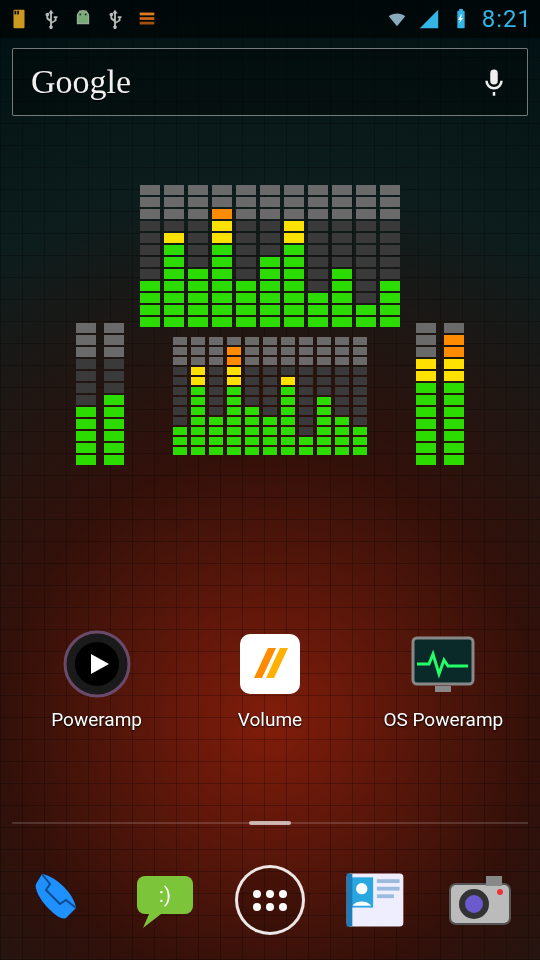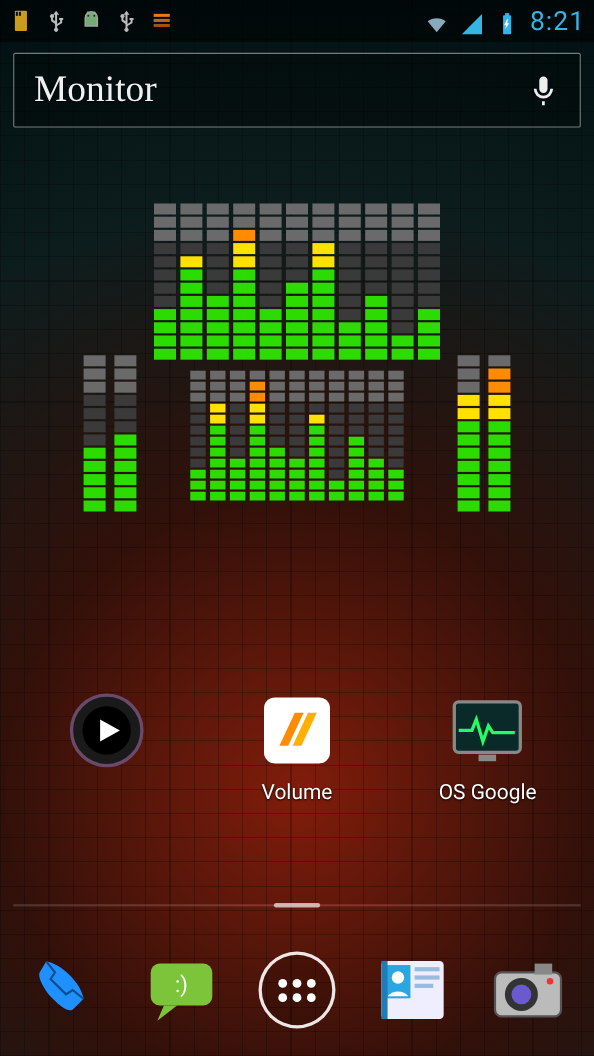--- a/index.html
+++ b/index.html
@@ -23,21 +23,21 @@
   }
 
   
   .status-bar {
     position: absolute; top: 0; left: 0; right: 0; height: 38px;
     display: flex; align-items: center; justify-content: space-between;
     padding: 0 8px;
     background: rgba(0,0,0,0.55);
     font-size: 21px;
   }
-  .status-left, .status-right { display: flex; align-items: flex-end; gap: 10px; }
+  .status-left, .status-right { display: flex; align-items: center; gap: 10px; }
   .icon { display: inline-flex; align-items: center; justify-content: center; width: 22px; height: 22px; }
   .icon svg { width: 100%; height: 100%; }
   .clock { color: #33b5e5; font-size: 24px; letter-spacing: 1px; }
 
   
   .search-widget {
     position: absolute; top: 48px; left: 12px; right: 12px; height: 68px;
     border: 1px solid rgba(255,255,255,.45);
     border-radius: 2px;
     background: rgba(0,0,0,0.35);
@@ -151,21 +151,21 @@
           <rect x="8" y="3" width="8" height="19" rx="1" fill="#33b5e5"></rect>
           <rect x="10" y="1" width="4" height="3" fill="#33b5e5"></rect>
           <path d="M12 7l-3 6h2l-1 4 4-6h-2l1-4z" fill="#fff"></path>
         </svg>
     </span>
     <span class="clock">8:21</span>
   </div>
 </div>
 
 <div class="search-widget">
-  <span class="google-logo">Monitor</span>
+  <span class="google-logo">Google</span>
   <span class="icon mic-btn" style="width:30px;height:30px;">
     <svg viewBox="0 0 24 24" fill="#eee">
         <rect x="9" y="2" width="6" height="12" rx="3"></rect>
         <path d="M5 11a7 7 0 0 0 14 0h-2a5 5 0 0 1-10 0H5zm6 9h2v3h-2z"></path>
       </svg>
   </span>
 </div>
 
 <div class="eq-zone">
   <div class="vu-pair" id="vu-left">
@@ -546,40 +546,41 @@
 
 <div class="app-row">
   <div class="app">
     <div class="app-icon">
       <svg viewBox="0 0 72 72">
           <circle cx="36" cy="36" r="32" fill="#1a1a1a" stroke="#6a4a6a" stroke-width="3"></circle>
           <circle cx="36" cy="36" r="22" fill="#000"></circle>
           <path d="M30 26l18 10-18 10z" fill="#fff"></path>
         </svg>
     </div>
+    <span class="app-label">Poweramp</span>
   </div>
   <div class="app">
     <div class="app-icon">
       <svg viewBox="0 0 72 72">
           <rect x="6" y="6" width="60" height="60" rx="10" fill="#fff"></rect>
           <path d="M20 50 L34 20 L42 20 L28 50 Z" fill="#ff8c00"></path>
           <path d="M32 50 L46 20 L54 20 L40 50 Z" fill="#ffb000"></path>
         </svg>
     </div>
     <span class="app-label">Volume</span>
   </div>
   <div class="app">
     <div class="app-icon">
       <svg viewBox="0 0 72 72">
           <rect x="6" y="10" width="60" height="46" rx="4" fill="#0a2a2a" stroke="#888" stroke-width="3"></rect>
           <path d="M10 36h12l4-10 6 20 5-14 4 6h20" stroke="#2f6" stroke-width="3" fill="none"></path>
           <rect x="28" y="58" width="16" height="6" fill="#888"></rect>
         </svg>
     </div>
-    <span class="app-label">OS Google</span>
+    <span class="app-label">OS Poweramp</span>
   </div>
 </div>
 
 <div class="page-ind"></div>
 
 <div class="dock">
   <div class="dock-item">
     <svg viewBox="0 0 72 72" width="72" height="72">
         <path d="M18 10c14 2 32 20 34 34l-10 10c-4 2-10-2-18-10S10 24 12 20l6-10z" fill="#1e90ff"></path>
         <path d="M18 10l8 10-4 6 14 14 6-4 10 8" fill="none" stroke="#0b4d8c" stroke-width="2"></path>

